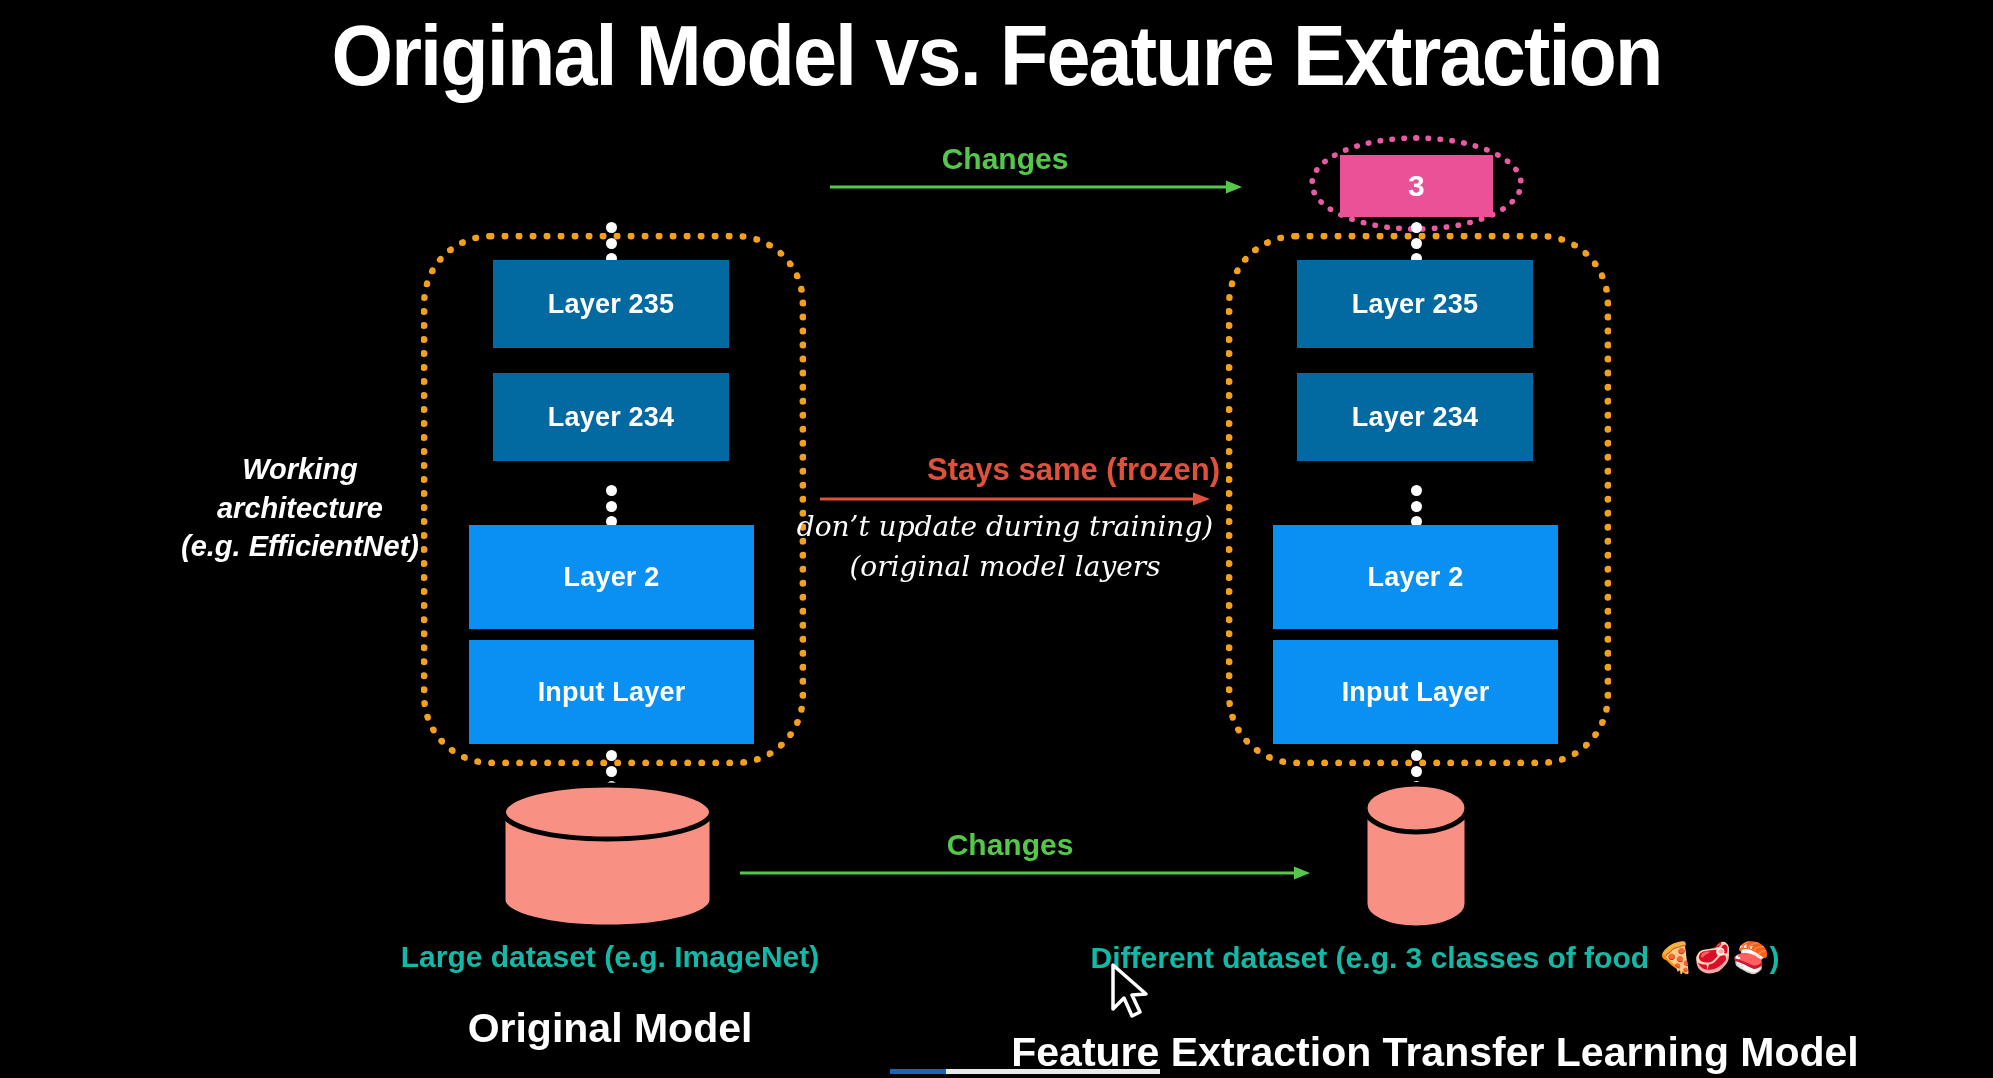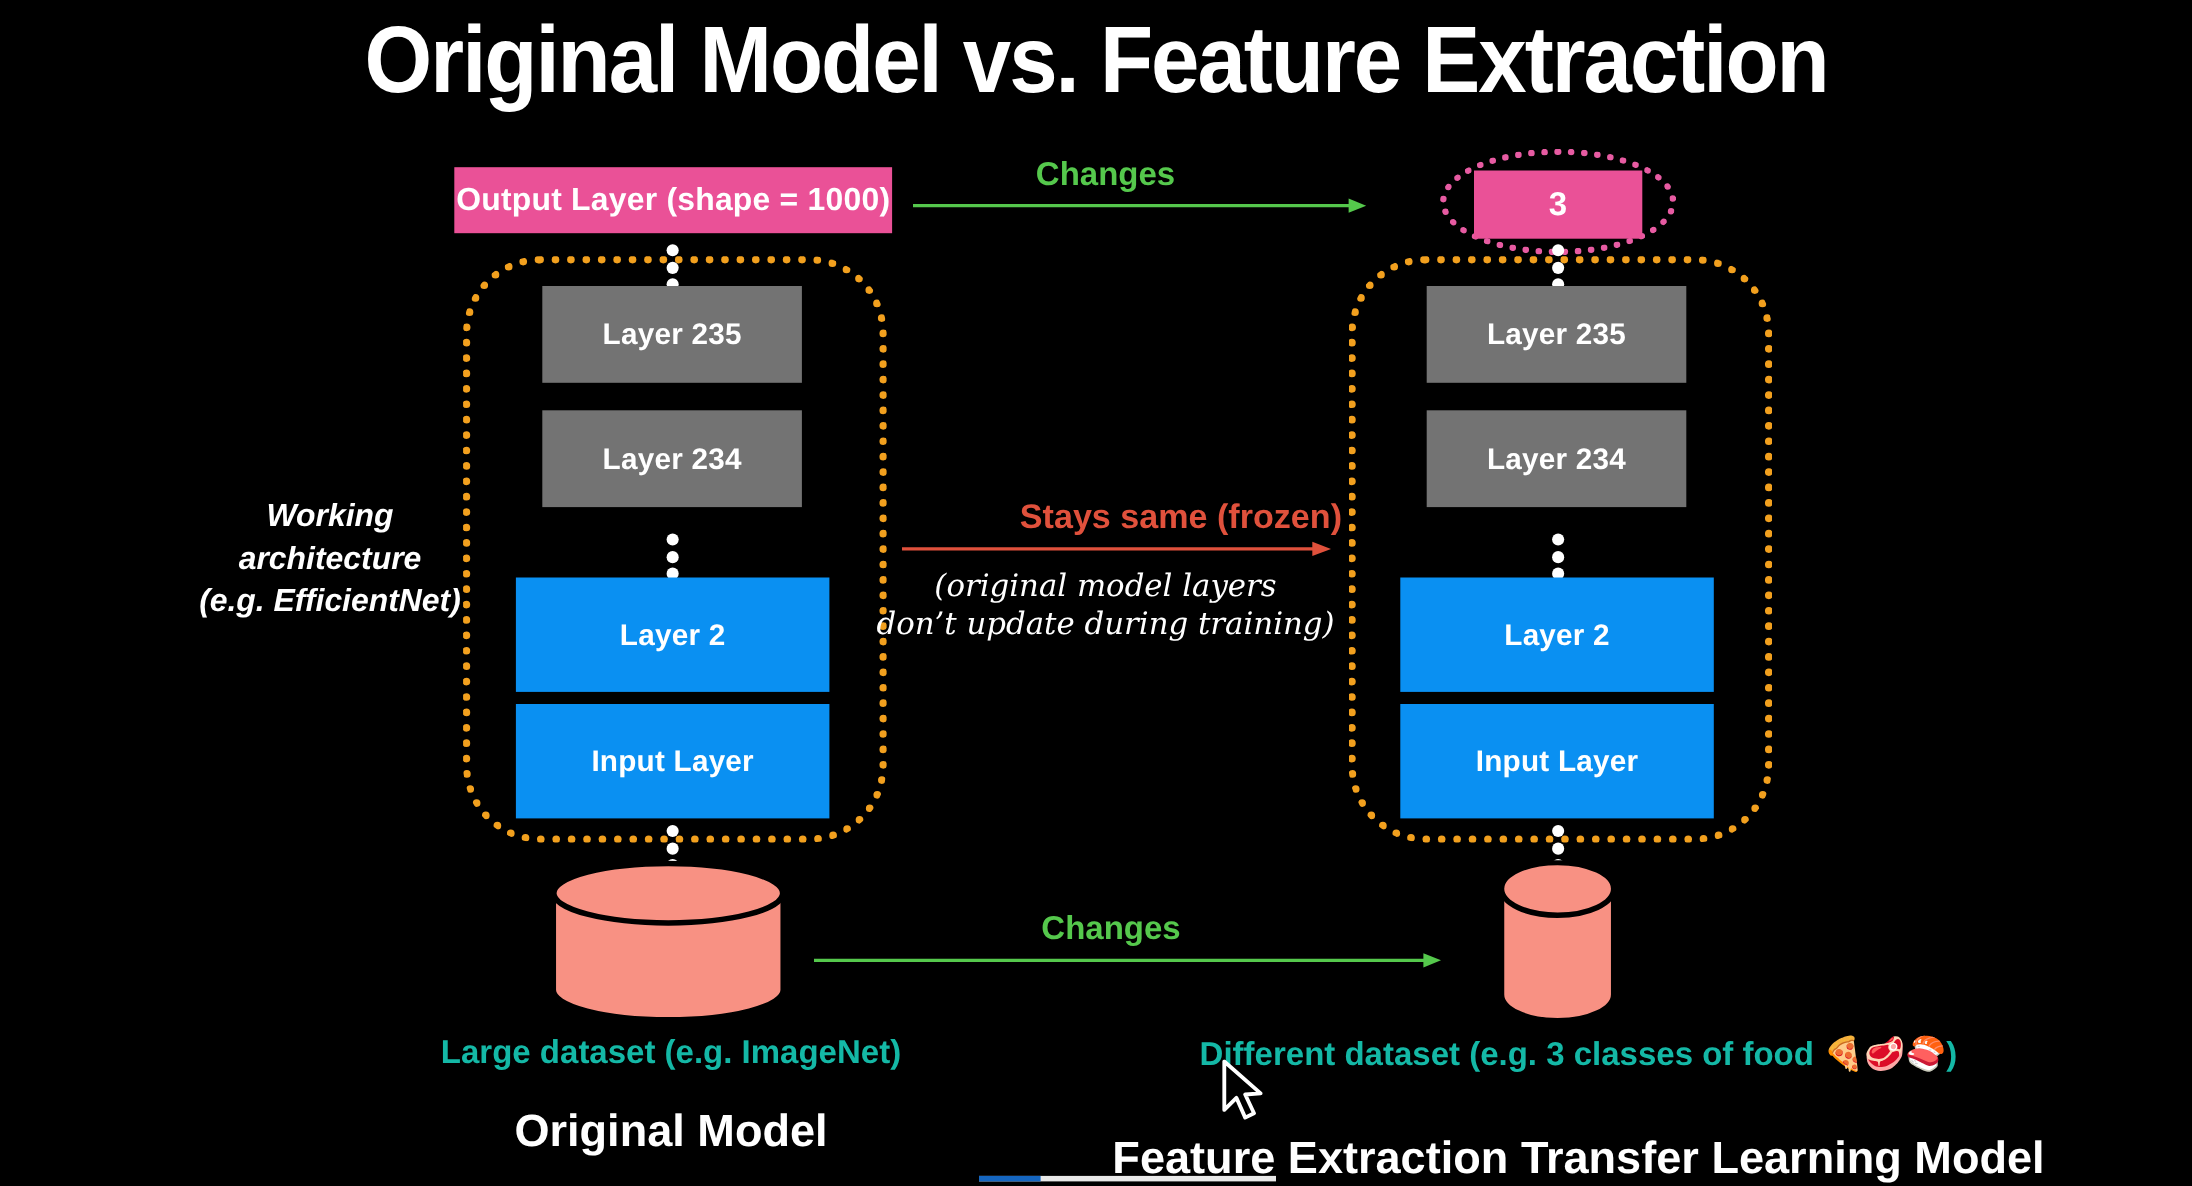--- a/index.html
+++ b/index.html
@@ -37,21 +37,21 @@
     position: absolute;
     display: flex;
     align-items: center;
     justify-content: center;
     font-size: 27px;
     font-weight: 600;
     color: #ffffff;
     letter-spacing: 0.2px;
     box-sizing: border-box;
   }
-  .teal  { background: #737373; }
+  .teal  { background: #0369a1; }
   .blue  { background: #0A90F2; }
   .pink  { background: #EA5197; }
 
   
   .frozen-frame {
     position: absolute;
     border: 7px dotted #F2A01E;
     border-radius: 70px;
     box-sizing: border-box;
     background: transparent;
@@ -151,21 +151,20 @@
     background: #1566C0;
   }
 </style>
 </head>
 <body>
 
 <div id="stage">
 
   <div id="title">Original Model vs. Feature Extraction</div>
 
-  <div class="layer-box pink" style="left:413px; top:152px; width:398px; height:60px; font-size:29px;">Output Layer (shape = 1000)</div>
 
   <div class="vdots" style="left:605px; top:222px; width:12px; height:42px;">
     <i></i>
       <i></i>
       <i></i>
   </div>
 
   <div class="frozen-frame" style="left:421px; top:233px; width:385px; height:533px;"></div>
 
   <div class="layer-box teal" style="left:493px; top:260px; width:236px; height:88px;">Layer 235</div>
@@ -255,22 +254,22 @@
       <polygon points="482,11 466,4.5 466,17.5" fill="#55C84C"></polygon>
     </svg>
   </div>
 
   <div class="anno" style="left:790px; top:452px; width:430px;">
     <div class="anno-label red-txt">Stays same (frozen)</div>
     <svg width="430" height="22" viewBox="0 0 430 22" class="arrow-svg">
       <line x1="30" y1="11" x2="405" y2="11" stroke="#E0513C" stroke-width="3"></line>
       <polygon points="420,11 403,4.5 403,17.5" fill="#E0513C"></polygon>
     </svg>
+    <div class="sub-note">don’t update during training)</div>
     <div class="sub-note" style="margin-top:6px;">(original model layers</div>
-    <div class="sub-note">don’t update during training)</div>
   </div>
 
   <div class="anno" style="left:700px; top:828px; width:620px;">
     <div class="anno-label green-txt">Changes</div>
     <svg width="620" height="22" viewBox="0 0 620 22" class="arrow-svg">
       <line x1="40" y1="11" x2="596" y2="11" stroke="#55C84C" stroke-width="3"></line>
       <polygon points="610,11 594,4.5 594,17.5" fill="#55C84C"></polygon>
     </svg>
   </div>
 

